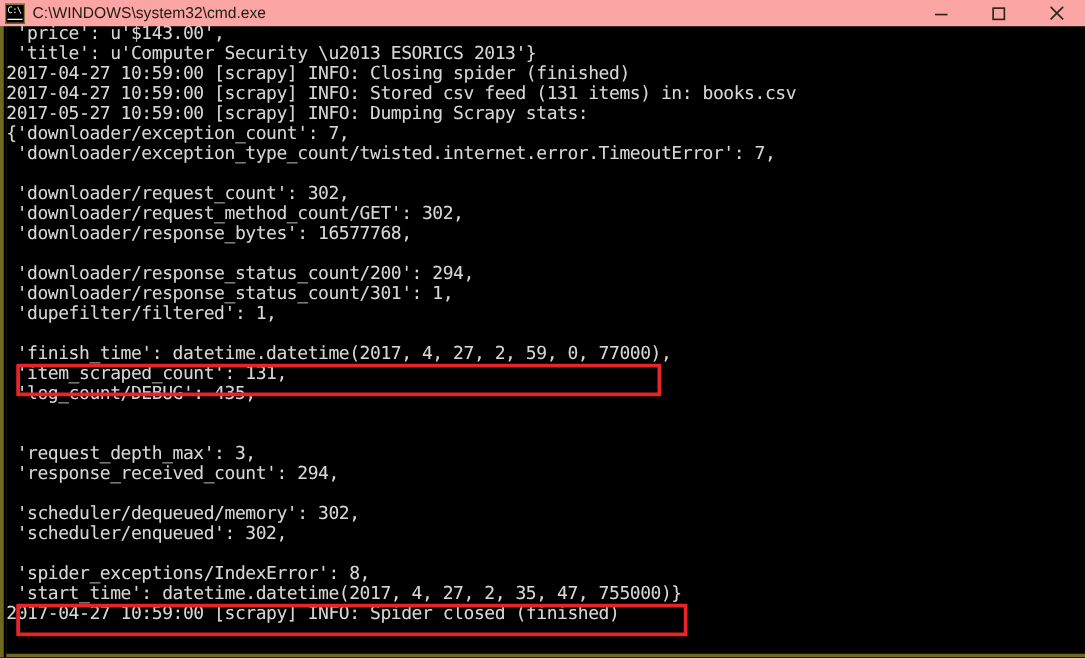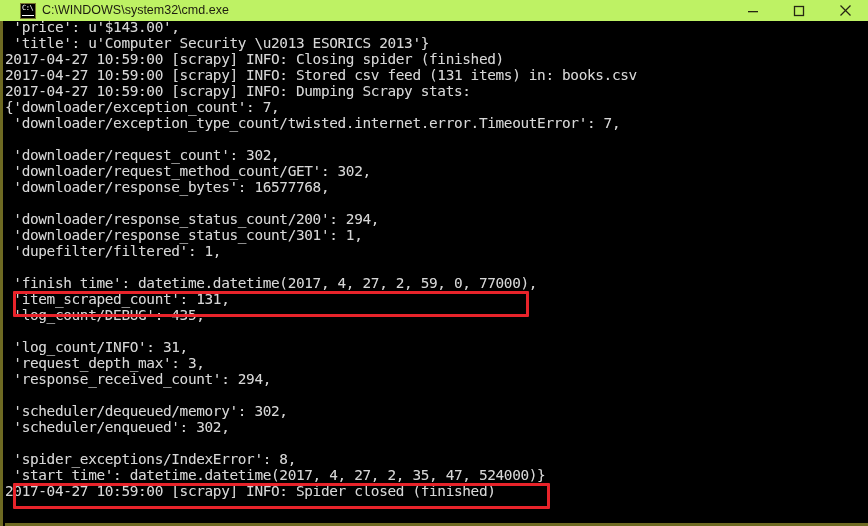--- a/index.html
+++ b/index.html
@@ -23,25 +23,25 @@
     overflow: hidden;
   }
 
   
   .titlebar {
     position: absolute;
     left: 0;
     top: 0;
     width: 868px;
     height: 21px;
-    background: #bef264;
+    background: #fca5a5;
     display: flex;
     align-items: center;
     box-sizing: border-box;
-    padding-left: 20px;
+    padding-left: 4px;
     z-index: 20;
   }
   .titlebar-icon {
     width: 16px;
     height: 16px;
     background: #000;
     border: 1px solid #7a7530;
     box-sizing: border-box;
     position: relative;
     flex: 0 0 auto;
@@ -180,38 +180,37 @@
   <div class="border-left"></div>
   <div class="border-left-inner"></div>
   <div class="border-bottom"></div>
 
   <div class="console">
     <div class="line" style="top:-4px">{'isbn': u' 978-3-642-40202-9',</div>
     <div class="line" style="top:12px"> 'price': u'$143.00',</div>
     <div class="line" style="top:28px"> 'title': u'Computer Security \u2013 ESORICS 2013'}</div>
     <div class="line" style="top:44px">2017-04-27 10:59:00 [scrapy] INFO: Closing spider (finished)</div>
     <div class="line" style="top:60px">2017-04-27 10:59:00 [scrapy] INFO: Stored csv feed (131 items) in: books.csv</div>
-    <div class="line" style="top:76px">2017-04-27 10:59:00 [scrapy] INFO: Dumping Scrapy stats:</div>
+    <div class="line" style="top:76px">2017-05-27 10:59:00 [scrapy] INFO: Dumping Scrapy stats:</div>
     <div class="line" style="top:92px">{'downloader/exception_count': 7,</div>
     <div class="line" style="top:108px"> 'downloader/exception_type_count/twisted.internet.error.TimeoutError': 7,</div>
     <div class="line" style="top:140px"> 'downloader/request_count': 302,</div>
     <div class="line" style="top:156px"> 'downloader/request_method_count/GET': 302,</div>
     <div class="line" style="top:172px"> 'downloader/response_bytes': 16577768,</div>
     <div class="line" style="top:204px"> 'downloader/response_status_count/200': 294,</div>
     <div class="line" style="top:220px"> 'downloader/response_status_count/301': 1,</div>
     <div class="line" style="top:236px"> 'dupefilter/filtered': 1,</div>
     <div class="line" style="top:268px"> 'finish_time': datetime.datetime(2017, 4, 27, 2, 59, 0, 77000),</div>
     <div class="line" style="top:284px"> 'item_scraped_count': 131,</div>
     <div class="line" style="top:300px"> 'log_count/DEBUG': 435,</div>
-    <div class="line" style="top:332px"> 'log_count/INFO': 31,</div>
     <div class="line" style="top:348px"> 'request_depth_max': 3,</div>
     <div class="line" style="top:364px"> 'response_received_count': 294,</div>
     <div class="line" style="top:396px"> 'scheduler/dequeued/memory': 302,</div>
     <div class="line" style="top:412px"> 'scheduler/enqueued': 302,</div>
     <div class="line" style="top:444px"> 'spider_exceptions/IndexError': 8,</div>
-    <div class="line" style="top:460px"> 'start_time': datetime.datetime(2017, 4, 27, 2, 35, 47, 524000)}</div>
+    <div class="line" style="top:460px"> 'start_time': datetime.datetime(2017, 4, 27, 2, 35, 47, 755000)}</div>
     <div class="line" style="top:476px">2017-04-27 10:59:00 [scrapy] INFO: Spider closed (finished)</div>
   </div>
 
   <div class="redbox" style="left:13px; top:291px; width:516px; height:26px;"></div>
   <div class="redbox" style="left:13px; top:483px; width:537px; height:26px;"></div>
 
 </div>
 
 </body></html>

